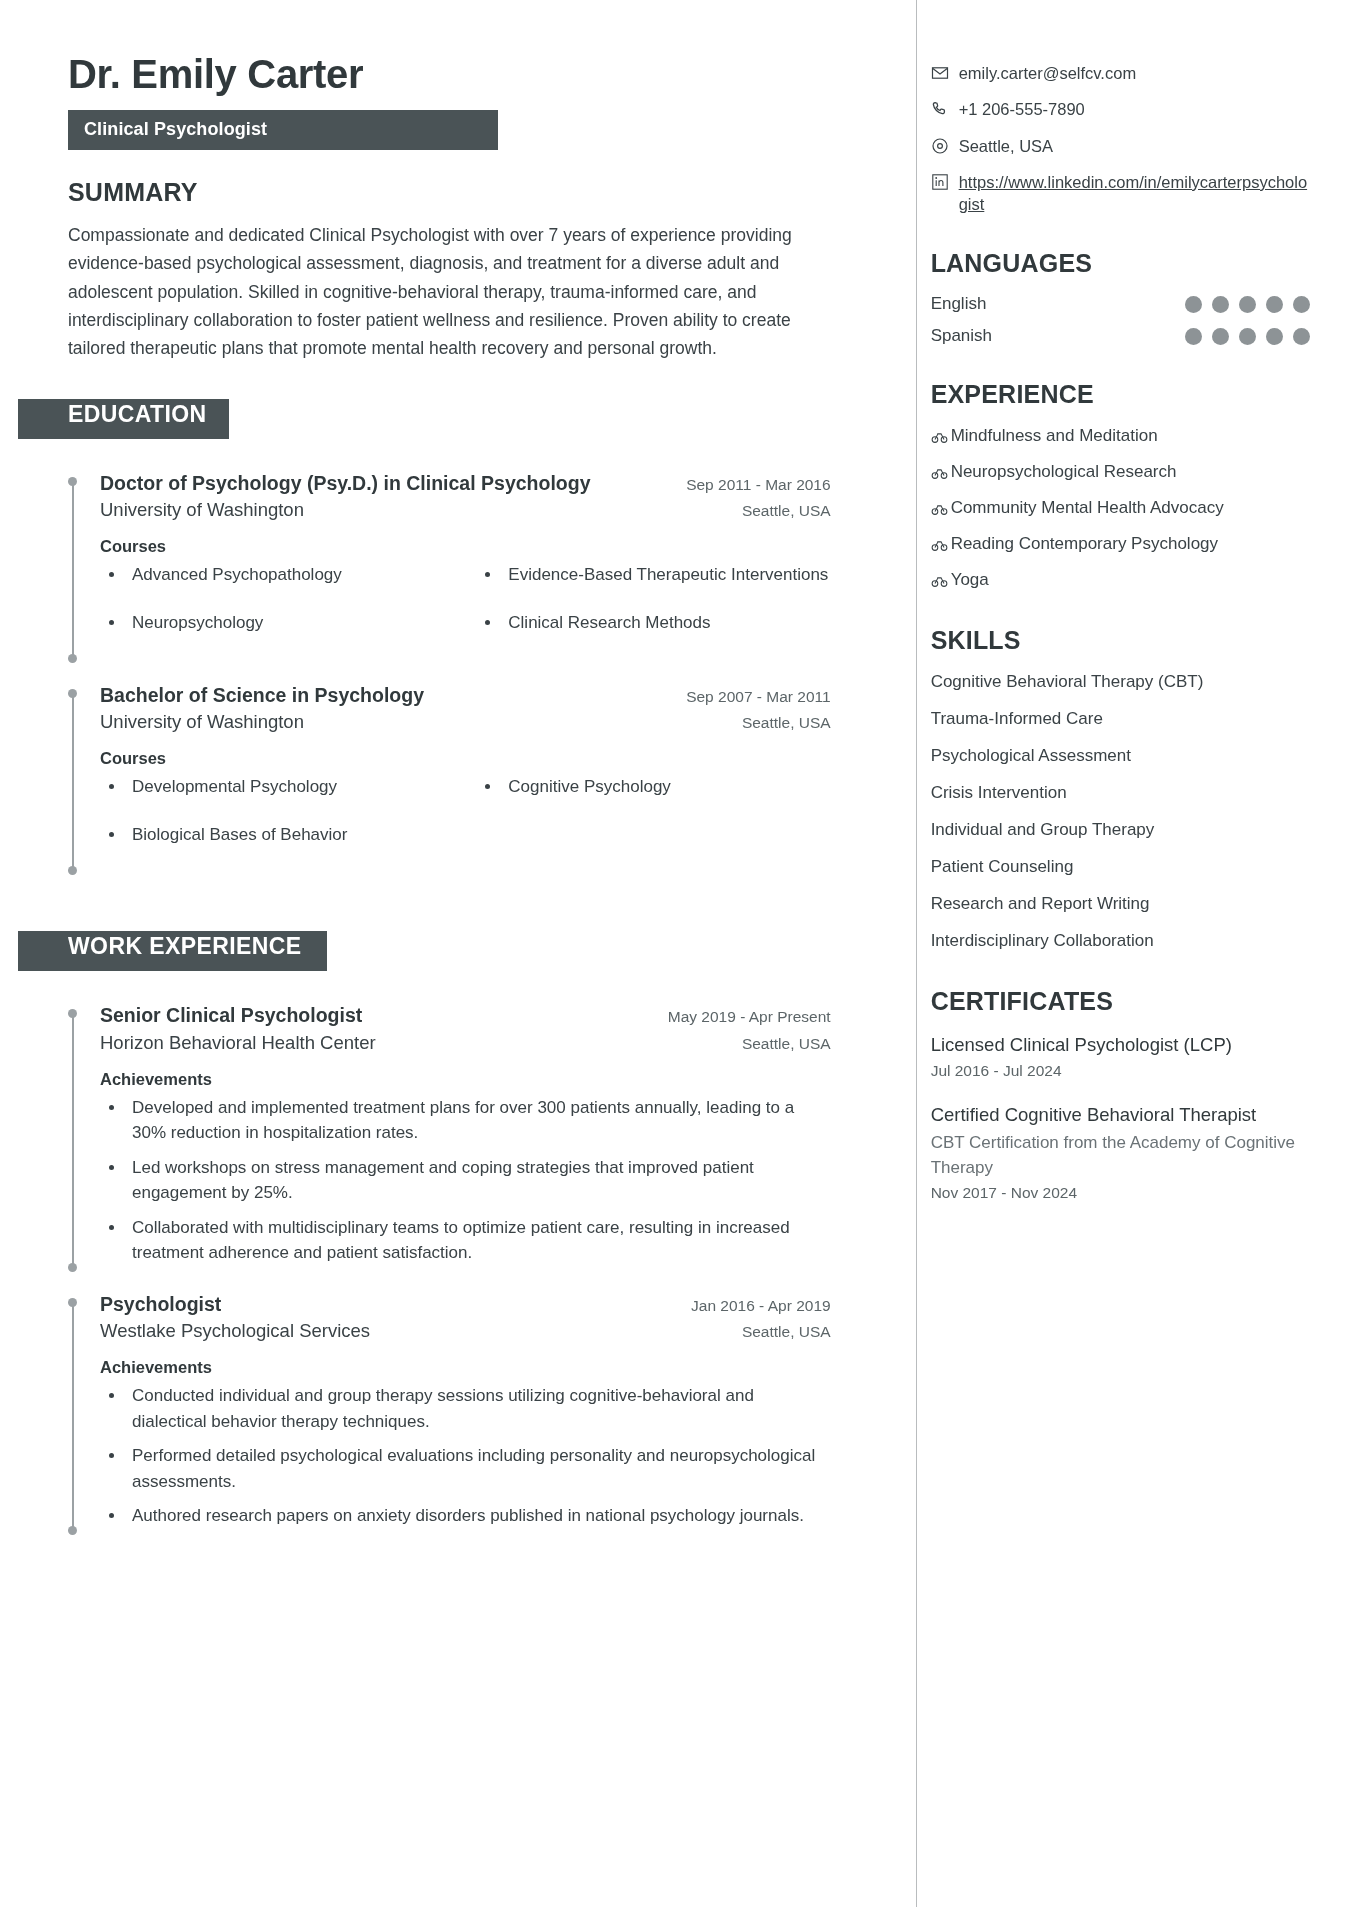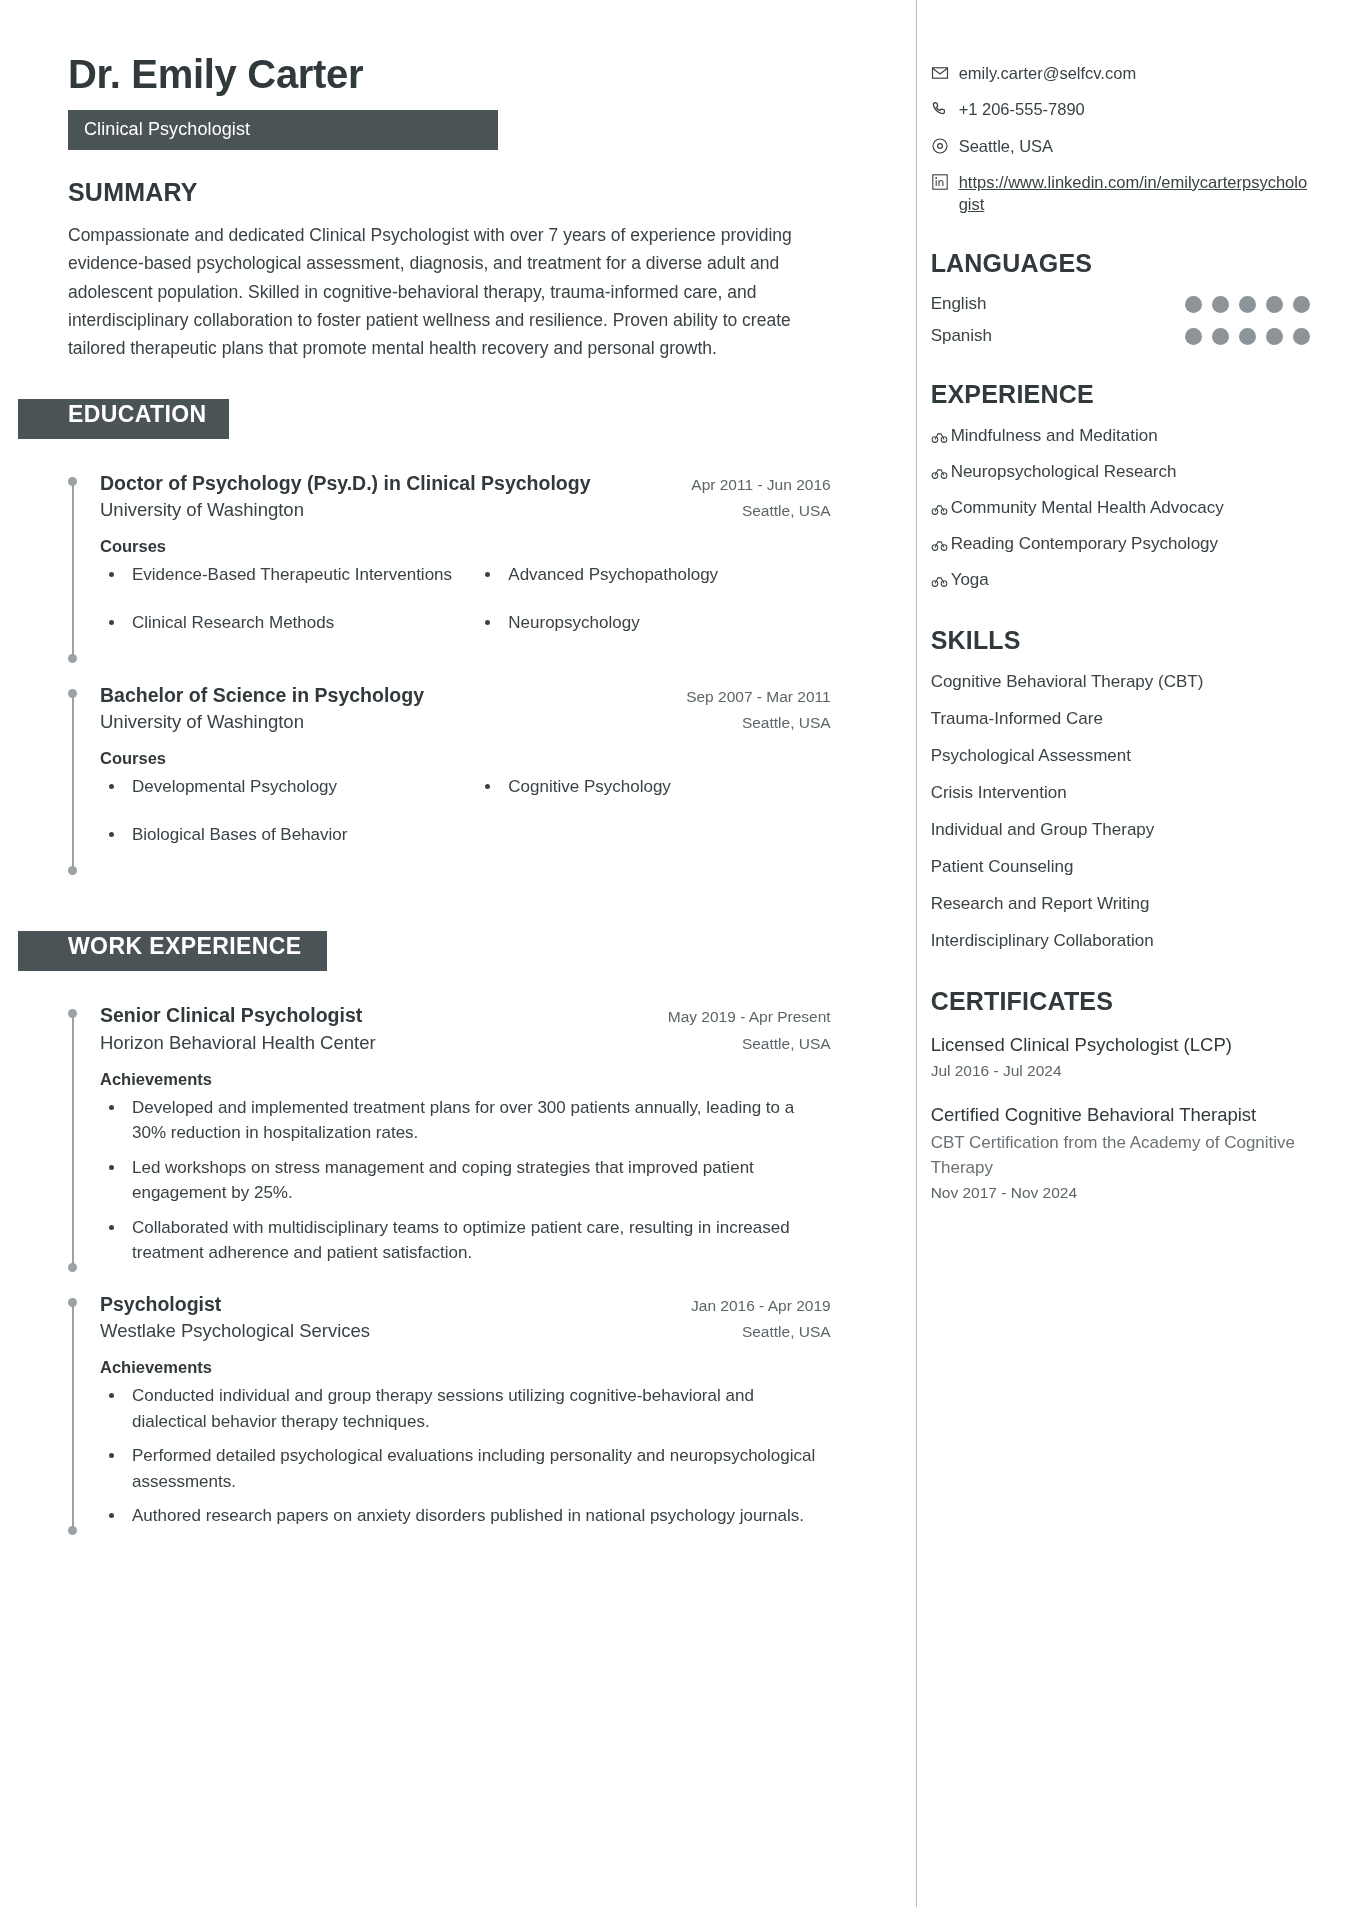--- a/index.html
+++ b/index.html
@@ -52,21 +52,21 @@
     letter-spacing: -0.3px;
     color: #31393c;
     margin: 0 0 14px 0;
     line-height: 1.1;
   }
   .title-band {
     display: inline-block;
     background: #4a5356;
     color: #ffffff;
     font-size: 18px;
-    font-weight: normal;
+    font-weight: bold;
     padding: 9px 16px 10px 16px;
     letter-spacing: 0.1px;
     min-width: 430px;
   }
 
   
   .sec-plain {
     font-size: 25px;
     font-weight: bold;
     color: #31393c;
@@ -299,35 +299,35 @@
     <div class="timeline">
 
       <div class="entry">
         <div class="rail">
           <span class="dot-top"></span>
           <span class="line"></span>
           <span class="dot-bot"></span>
         </div>
         <div class="entry-head">
           <span class="entry-title">Doctor of Psychology (Psy.D.) in Clinical Psychology</span>
-          <span class="entry-date">Apr 2011 - Jun 2016</span>
+          <span class="entry-date">Sep 2011 - Mar 2016</span>
         </div>
         <div class="entry-sub">
           <span class="entry-org">University of Washington</span>
           <span class="entry-loc">Seattle, USA</span>
         </div>
         <div class="sub-label">Courses</div>
         <div class="courses-grid">
           <ul class="bullets">
+            <li>Advanced Psychopathology</li>
+            <li>Neuropsychology</li>
+          </ul>
+          <ul class="bullets">
             <li>Evidence-Based Therapeutic Interventions</li>
             <li>Clinical Research Methods</li>
-          </ul>
-          <ul class="bullets">
-            <li>Advanced Psychopathology</li>
-            <li>Neuropsychology</li>
           </ul>
         </div>
       </div>
 
       <div class="entry">
         <div class="rail">
           <span class="dot-top"></span>
           <span class="line"></span>
           <span class="dot-bot"></span>
         </div>

